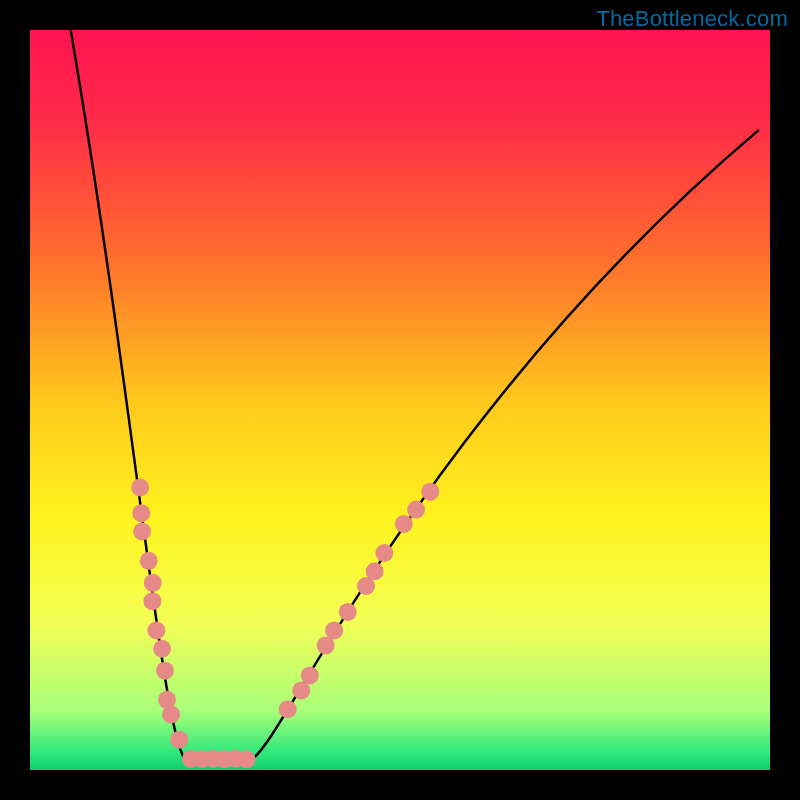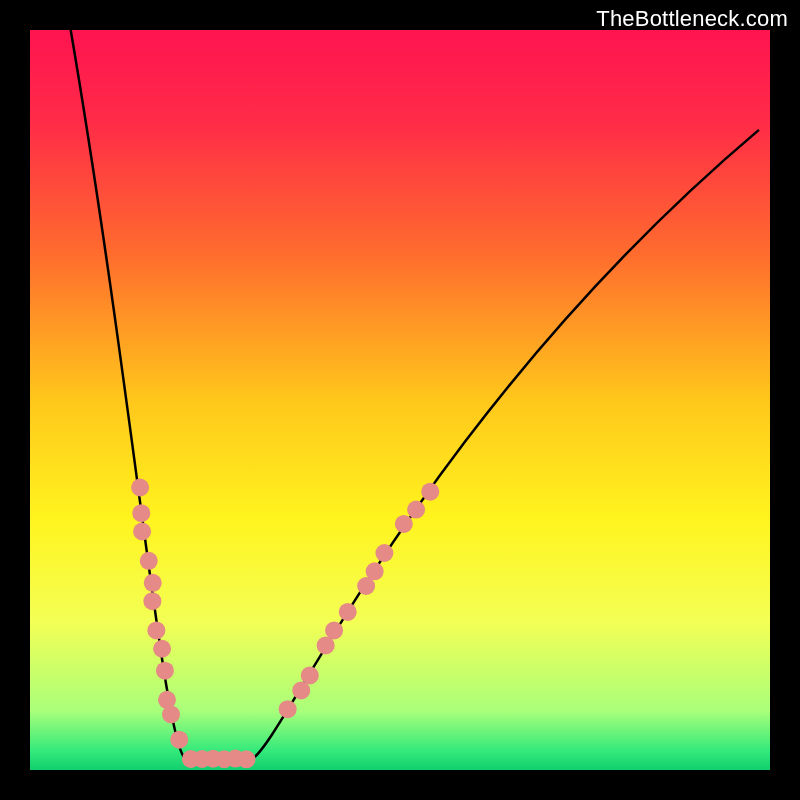--- a/index.html
+++ b/index.html
@@ -20,21 +20,21 @@
     position: absolute;
     left: 30px;
     top: 30px;
     width: 740px;
     height: 740px;
   }
   .watermark {
     position: absolute;
     top: 6px;
     right: 12px;
-    color: #ffffff;
+    color: #0369a1;
     font-size: 22px;
     letter-spacing: 0.2px;
     font-weight: 400;
   }
 </style>
 </head>
 <body>
 
 <div class="frame">
   <div class="watermark">TheBottleneck.com</div>

